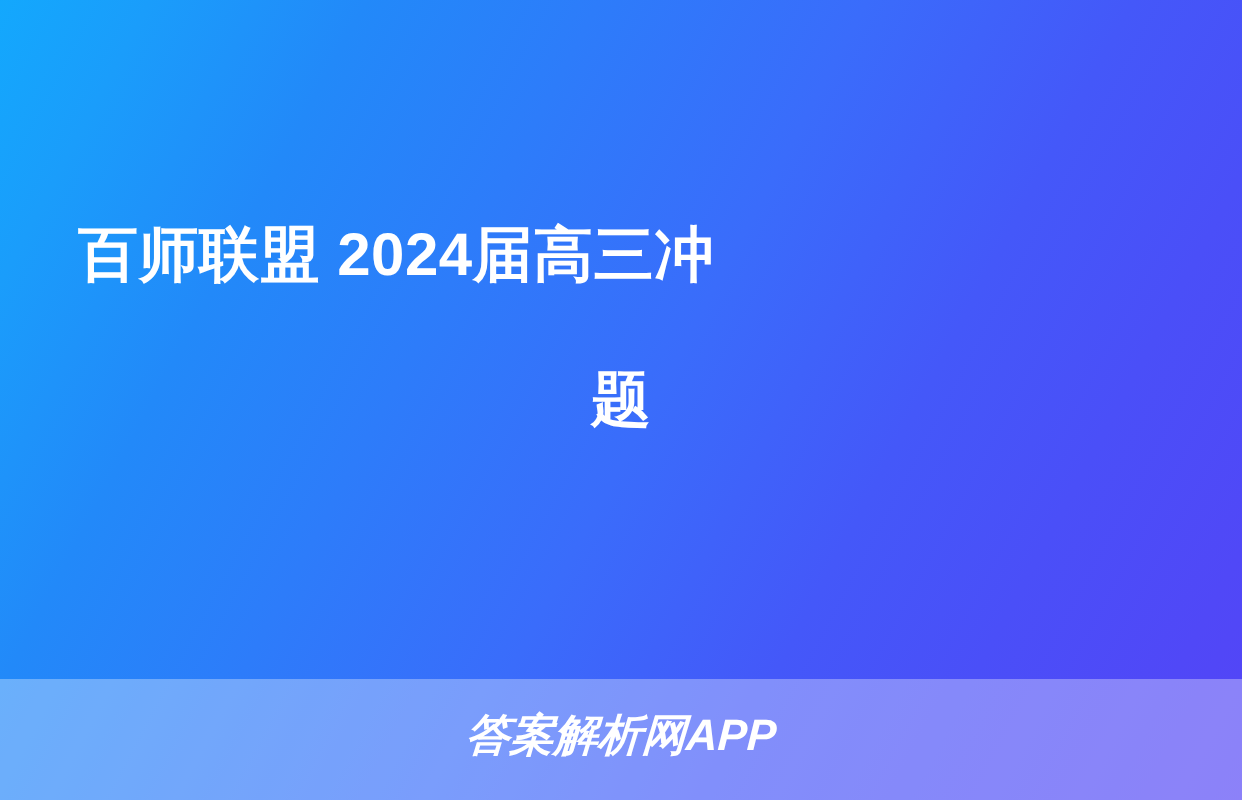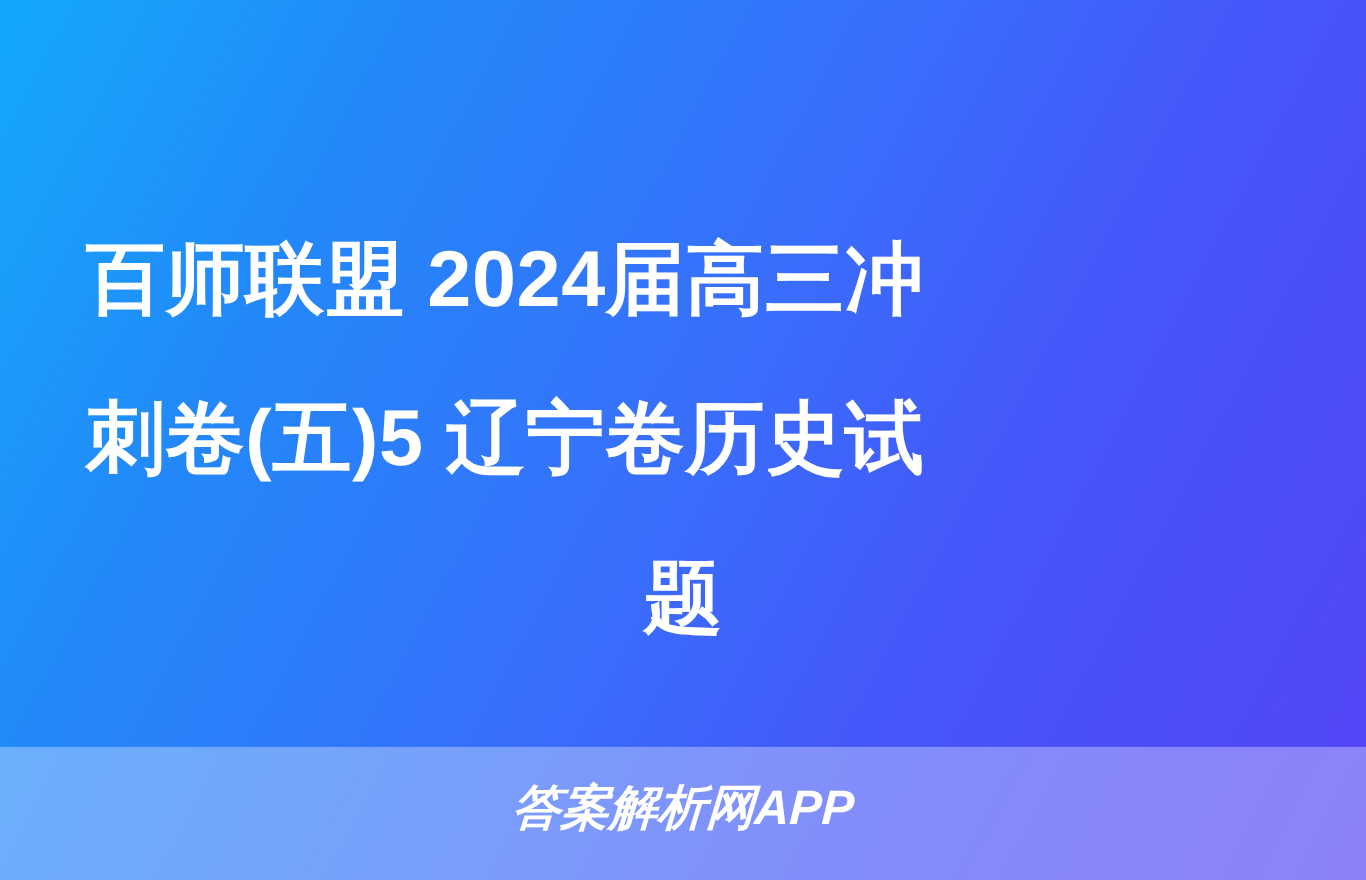--- a/index.html
+++ b/index.html
@@ -39,21 +39,21 @@
     position: absolute;
     left: 78px;
     top: 182px;
     width: 1086px;
     text-align: center;
   }
 
   .title-line {
     display: block;
     color: #ffffff;
-    font-size: 72px;
+    font-size: 60px;
     line-height: 145px;
     font-weight: 700;
     letter-spacing: 0.5px;
     white-space: nowrap;
     text-rendering: geometricPrecision;
   }
 
   .title-line.l1,
   .title-line.l2 {
     text-align: left;
@@ -94,21 +94,20 @@
     transform: skewX(-3deg);
   }
 </style>
 </head>
 <body>
 
 <div id="poster">
 
   <div id="title-block">
     <span class="title-line l1">百师联盟 2024届高三冲</span>
-    <span class="title-line l2">刺卷(五)5 辽宁卷历史试</span>
     <span class="title-line l3">题</span>
   </div>
 
   <div id="bottom-band"></div>
 
   <div id="watermark">
     <span id="watermark-text">答案解析网APP</span>
   </div>
 
 </div>

